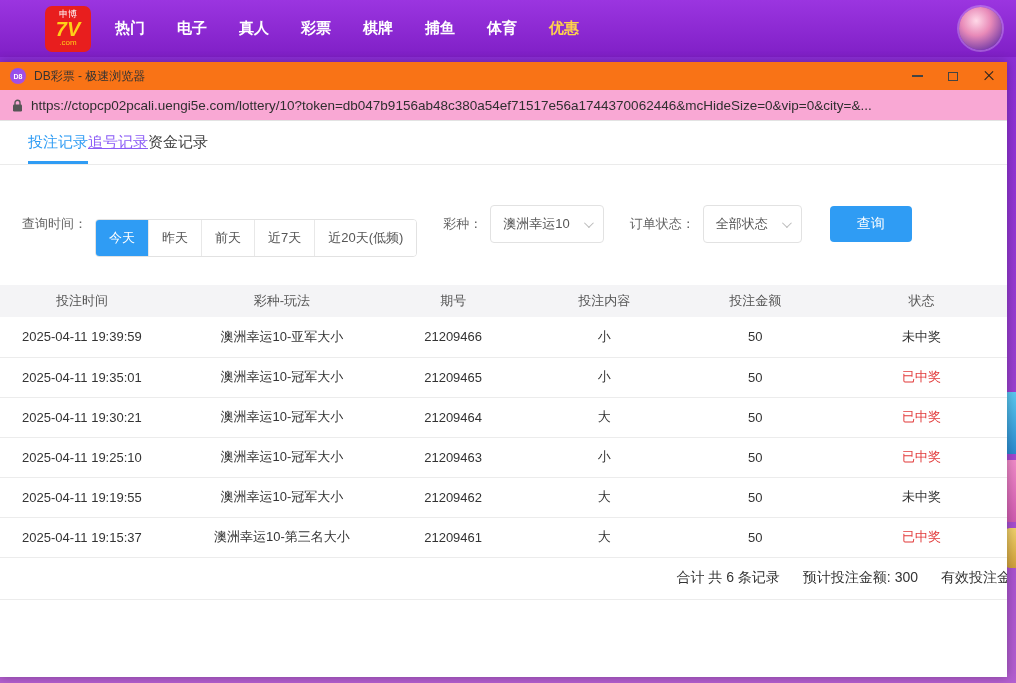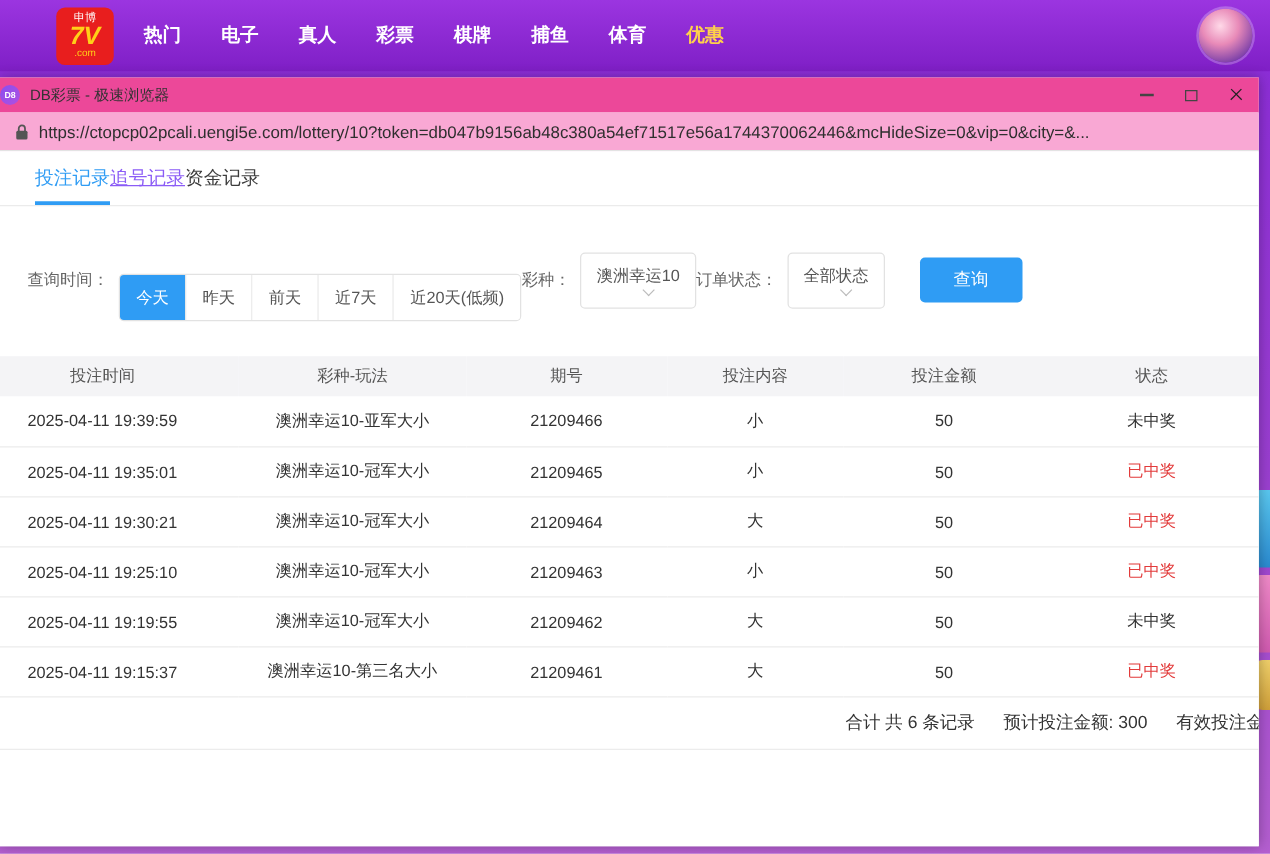--- a/index.html
+++ b/index.html
@@ -28,21 +28,21 @@
   
   .blob { position:absolute; width:42px; border-radius:6px; }
   .blob-cyan  { right:-28px; top:392px; height:62px; background:linear-gradient(#5ac8f0,#2a8ad0); }
   .blob-pink  { right:-28px; top:460px; height:62px; background:linear-gradient(#f08ac8,#d05ab0); }
   .blob-yellow{ right:-30px; top:528px; height:40px; background:linear-gradient(#f0d06a,#d0a03a); }
 
   
   .window { position:absolute; top:62px; left:0; width:1007px; height:615px;
     background:#fff; box-shadow:0 0 10px rgba(0,0,0,.30); display:flex; flex-direction:column; }
 
-  .titlebar { height:28px; background:#ec4899; display:flex; align-items:center; padding-left:0; flex:none; }
+  .titlebar { height:28px; background:#f97316; display:flex; align-items:center; padding-left:10px; flex:none; }
   .app-icon { width:16px; height:16px; border-radius:50%; background:linear-gradient(135deg,#8a4ff0,#b04fe0);
     color:#fff; font-size:7px; font-weight:bold; display:flex; align-items:center; justify-content:center; }
   .window-title { font-size:12px; color:#333; margin-left:8px; }
   .win-controls { margin-left:auto; display:flex; }
   .win-btn { width:36px; height:28px; display:flex; align-items:center; justify-content:center; cursor:pointer; position:relative; }
   .min-glyph { width:11px; height:1.5px; background:#444; display:block; }
   .max-glyph { width:10px; height:9px; border:1.2px solid #444; display:block; }
   .close-glyph { width:14px; height:14px; position:relative; display:block; }
   .close-glyph::before,.close-glyph::after { content:""; position:absolute; left:1px; top:6px; width:12px; height:1.4px; background:#222; }
   .close-glyph::before { transform:rotate(45deg); }
@@ -64,24 +64,24 @@
 
   
   .filters { display:flex; align-items:center; padding:26px 22px 28px; font-size:13px; color:#666; }
   .filter-label { margin-right:8px; white-space:nowrap; }
   .time-group { display:flex; border:1px solid #e2e2e2; border-radius:4px; overflow:hidden;margin-top:28px; }
   .time-btn { font-family:inherit; font-size:13px; color:#555; background:#fff; border:none;
     border-right:1px solid #e8e8e8; padding:9px 13px; cursor:pointer; white-space:nowrap; }
   .time-btn:last-child { border-right:none; }
   .time-btn.active { background:#2f9cf4; color:#fff; }
   .select-box { display:flex; align-items:center; border:1px solid #e2e2e2; border-radius:4px;
-    padding:9px 12px; color:#555; cursor:pointer; background:#fff; white-space:nowrap;flex-direction:column; }
+    padding:9px 12px; color:#555; cursor:pointer; background:#fff; white-space:nowrap; }
   .select-box .chevron { width:7px; height:7px; border-right:1.5px solid #bbb; border-bottom:1.5px solid #bbb;
     transform:rotate(45deg) translateY(-2px); margin-left:14px; flex:none; }
-  .ml26 { }
+  .ml26 { margin-left:26px; }
   .search-btn { font-family:inherit; margin-left:28px; background:#2f9cf4; color:#fff; border:none; border-radius:4px;
     font-size:14px; padding:9px 27px; cursor:pointer; }
 
   
   table { width:100%; border-collapse:collapse; table-layout:fixed; font-size:13px; }
   thead tr { background:#f4f4f6; height:32px; }
   th { font-weight:normal; color:#555; text-align:center; }
   th:first-child { text-align:left; padding-left:56px; }
   tbody td { height:40px; border-bottom:1px solid #ececec; color:#333; text-align:center; }
   tbody td:first-child { text-align:left; padding-left:22px; }

